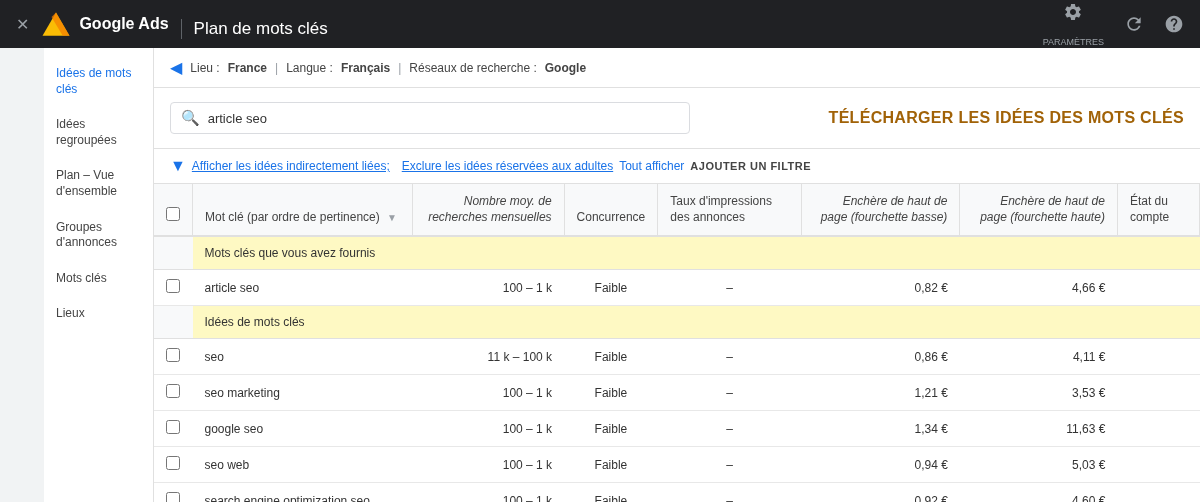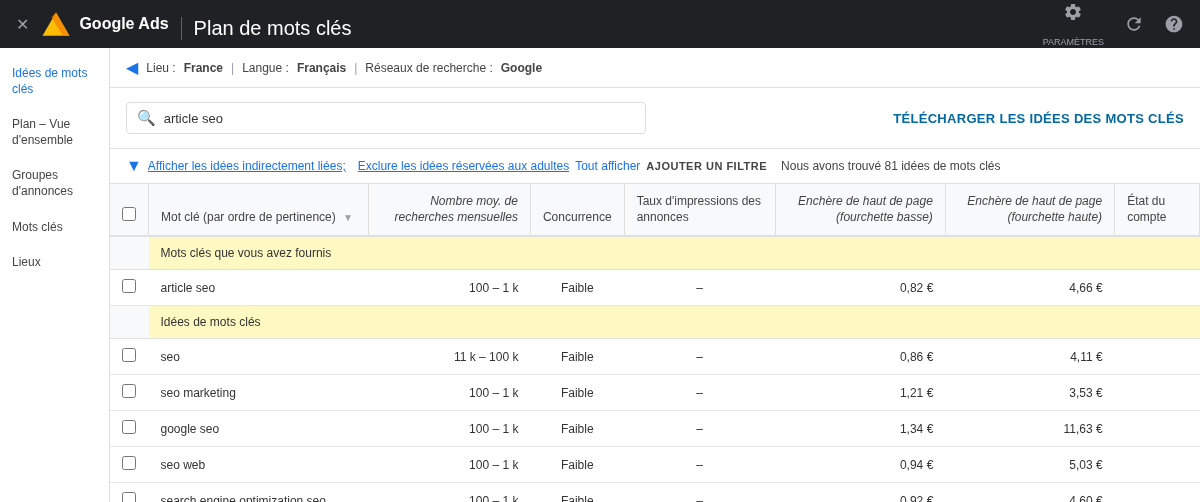--- a/index.html
+++ b/index.html
@@ -45,20 +45,21 @@
       font-size: 10px;
       gap: 15px;
     }
     .nav-icon-btn svg { width: 20px; height: 20px; }
     .nav-icon-btn .label { font-size: 9px; color: #9aa0a6; }
 
     
     .main-layout {
       display: flex;
       height: calc(100vh - 48px);
+      padding-left: 44px;
     }
 
     
     .sidebar {
       width: 110px;
       background: #fff;
       border-right: 1px solid #e0e0e0;
       padding-top: 8px;
       flex-shrink: 0;
     }
@@ -123,23 +124,23 @@
     .search-box input {
       border: none;
       outline: none;
       font-size: 13px;
       color: #333;
       flex: 1;
     }
     .search-icon { color: #9aa0a6; font-size: 15px; }
     .download-link {
       margin-left: auto;
-      color: #0369a1;
+      color: #a16207;
       font-weight: 600;
-      font-size: 13px;
+      font-size: 16px;
       text-decoration: none;
       cursor: pointer;
       letter-spacing: 0.3px;
     }
 
     
     .filter-bar {
       display: flex;
       align-items: center;
       padding: 8px 16px;
@@ -213,21 +214,21 @@
 
 <div class="top-nav">
   <div class="top-nav-logo">
     <span class="top-nav-close">✕</span>
 
     <svg class="google-ads-logo-triangle" viewBox="0 0 40 35" fill="none" xmlns="http://www.w3.org/2000/svg">
       <path d="M20 2 L38 33 H2 Z" fill="#fabc05"></path>
       <path d="M20 2 L38 33 H29 L14 8 Z" fill="#f47c00" opacity="0.7"></path>
     </svg>
     <span style="color:white; font-size:16px; font-weight:700;">Google Ads</span>
-    <span style="color:white; font-size:20px; font-weight:400; padding-left:12px; margin-left:4px; border-left:1px solid #5f6368;margin-top:9px;">Plan de mots clés</span>
+    <span style="color:white; font-size:17px; font-weight:400; padding-left:12px; margin-left:4px; border-left:1px solid #5f6368;margin-top:9px;">Plan de mots clés</span>
   </div>
   <div class="top-nav-spacer"></div>
   <div class="top-nav-actions">
     <div class="nav-icon-btn">
       <svg viewBox="0 0 24 24" fill="#9aa0a6">
           <path d="M19.14,12.94c0.04-0.3,0.06-0.61,0.06-0.94c0-0.32-0.02-0.64-0.07-0.94l2.03-1.58c0.18-0.14,0.23-0.41,0.12-0.61 l-1.92-3.32c-0.12-0.22-0.37-0.29-0.59-0.22l-2.39,0.96c-0.5-0.38-1.03-0.7-1.62-0.94L14.4,2.81c-0.04-0.24-0.24-0.41-0.48-0.41 h-3.84c-0.24,0-0.43,0.17-0.47,0.41L9.25,5.35C8.66,5.59,8.12,5.92,7.63,6.29L5.24,5.33c-0.22-0.08-0.47,0-0.59,0.22L2.74,8.87 C2.62,9.08,2.66,9.34,2.86,9.48l2.03,1.58C4.84,11.36,4.8,11.69,4.8,12s0.02,0.64,0.07,0.94l-2.03,1.58 c-0.18,0.14-0.23,0.41-0.12,0.61l1.92,3.32c0.12,0.22,0.37,0.29,0.59,0.22l2.39-0.96c0.5,0.38,1.03,0.7,1.62,0.94l0.36,2.54 c0.05,0.24,0.24,0.41,0.48,0.41h3.84c0.24,0,0.44-0.17,0.47-0.41l0.36-2.54c0.59-0.24,1.13-0.56,1.62-0.94l2.39,0.96 c0.22,0.08,0.47,0,0.59-0.22l1.92-3.32c0.12-0.22,0.07-0.47-0.12-0.61L19.14,12.94z M12,15.6c-1.98,0-3.6-1.62-3.6-3.6 s1.62-3.6,3.6-3.6s3.6,1.62,3.6,3.6S13.98,15.6,12,15.6z"></path>
         </svg>
       <span class="label">PARAMÈTRES</span>
     </div>
     <div class="nav-icon-btn">
@@ -240,20 +241,21 @@
           <path d="M12 2C6.48 2 2 6.48 2 12s4.48 10 10 10 10-4.48 10-10S17.52 2 12 2zm1 17h-2v-2h2v2zm2.07-7.75l-.9.92C13.45 12.9 13 13.5 13 15h-2v-.5c0-1.1.45-2.1 1.17-2.83l1.24-1.26c.37-.36.59-.86.59-1.41 0-1.1-.9-2-2-2s-2 .9-2 2H8c0-2.21 1.79-4 4-4s4 1.79 4 4c0 .88-.36 1.68-.93 2.25z"></path>
         </svg>
     </div>
   </div>
 </div>
 
 <div class="main-layout">
 
   <div class="sidebar">
     <div class="sidebar-item active">Idées de mots clés</div>
+    <div class="sidebar-item">Idées regroupées</div>
     <div class="sidebar-item">Plan – Vue d'ensemble</div>
     <div class="sidebar-item">Groupes d'annonces</div>
     <div class="sidebar-item">Mots clés</div>
     <div class="sidebar-item">Lieux</div>
   </div>
 
   <div class="content">
 
     <div class="breadcrumb-bar">
       <span class="breadcrumb-arrow">◀</span>
@@ -275,21 +277,20 @@
       <span class="download-link">TÉLÉCHARGER LES IDÉES DES MOTS CLÉS</span>
     </div>
 
     <div class="filter-bar">
       <span class="filter-icon">▼</span>
       <span class="filter-link">Afficher les idées indirectement liées;</span>
       <span class="breadcrumb-sep"> </span>
       <span class="filter-link">Exclure les idées réservées aux adultes</span>
       <span class="filter-show-all">Tout afficher</span>
       <span class="add-filter-btn">AJOUTER UN FILTRE</span>
-      <span class="results-text">Nous avons trouvé 81 idées de mots clés</span>
     </div>
 
     <table class="kw-table">
       <thead>
         <tr>
           <th class="th-checkbox"><input type="checkbox" style=""></th>
           <th class="kw-name">
             <span>Mot clé (par ordre de pertinence)</span>
             <span class="sort-arrow">▼</span>
           </th>

